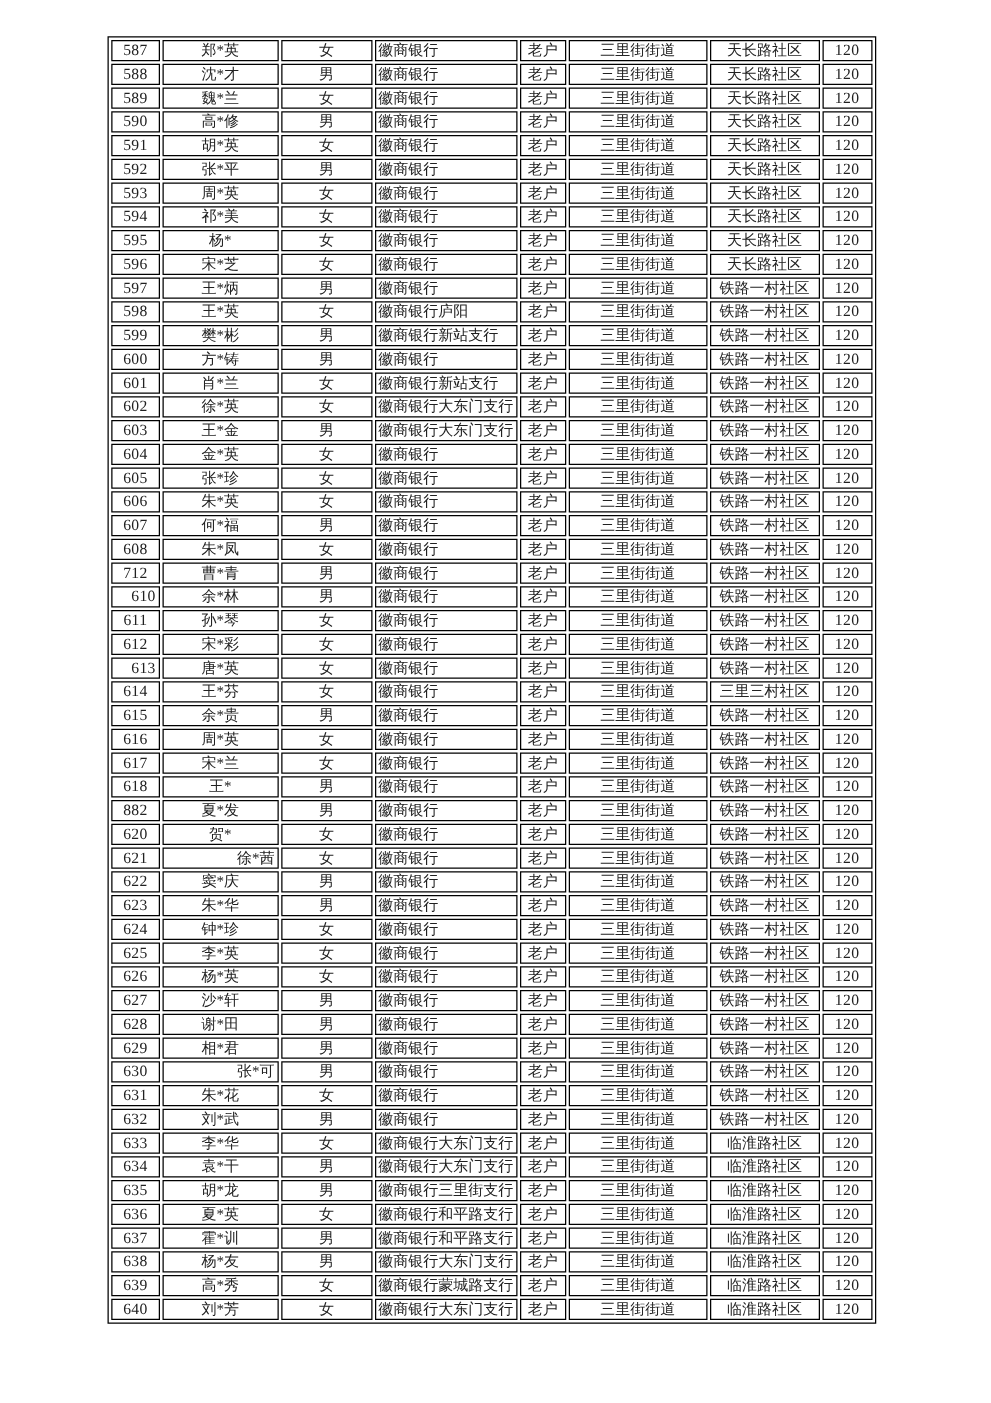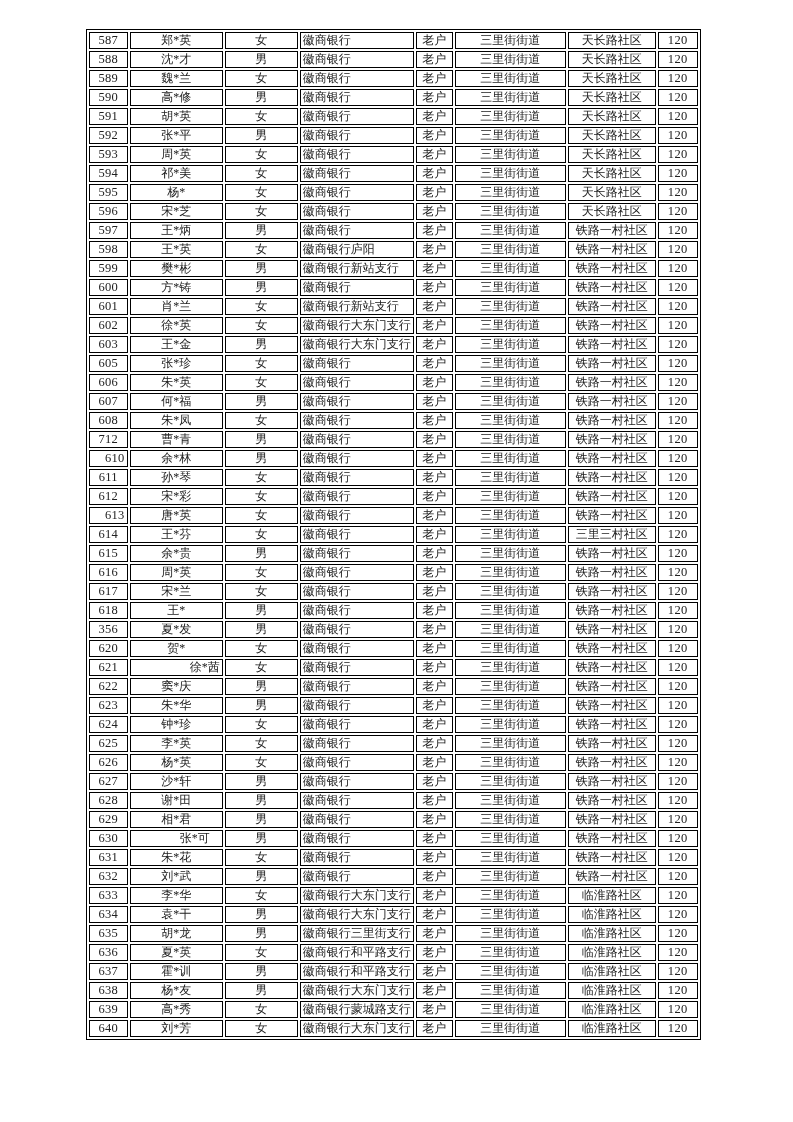--- a/index.html
+++ b/index.html
@@ -226,20 +226,30 @@
           <td class="num" style="text-align: center;">603</td>
           <td style="text-align: center;">王*金</td>
           <td style="text-align: center;">男</td>
           <td style="text-align: left;">徽商银行大东门支行</td>
           <td style="text-align: center;">老户</td>
           <td style="text-align: center;">三里街街道</td>
           <td style="text-align: center;">铁路一村社区</td>
           <td class="num" style="text-align: center;">120</td>
         </tr>
         <tr>
+          <td class="num" style="text-align: center;">604</td>
+          <td style="text-align: center;">金*英</td>
+          <td style="text-align: center;">女</td>
+          <td style="text-align: left;">徽商银行</td>
+          <td style="text-align: center;">老户</td>
+          <td style="text-align: center;">三里街街道</td>
+          <td style="text-align: center;">铁路一村社区</td>
+          <td class="num" style="text-align: center;">120</td>
+        </tr>
+        <tr>
           <td class="num" style="text-align: center;">605</td>
           <td style="text-align: center;">张*珍</td>
           <td style="text-align: center;">女</td>
           <td style="text-align: left;">徽商银行</td>
           <td style="text-align: center;">老户</td>
           <td style="text-align: center;">三里街街道</td>
           <td style="text-align: center;">铁路一村社区</td>
           <td class="num" style="text-align: center;">120</td>
         </tr>
         <tr>
@@ -366,21 +376,21 @@
           <td class="num" style="text-align: center;">618</td>
           <td style="text-align: center;">王*</td>
           <td style="text-align: center;">男</td>
           <td style="text-align: left;">徽商银行</td>
           <td style="text-align: center;">老户</td>
           <td style="text-align: center;">三里街街道</td>
           <td style="text-align: center;">铁路一村社区</td>
           <td class="num" style="text-align: center;">120</td>
         </tr>
         <tr>
-          <td class="num" style="text-align: center;">356</td>
+          <td class="num" style="text-align: center;">882</td>
           <td style="text-align: center;">夏*发</td>
           <td style="text-align: center;">男</td>
           <td style="text-align: left;">徽商银行</td>
           <td style="text-align: center;">老户</td>
           <td style="text-align: center;">三里街街道</td>
           <td style="text-align: center;">铁路一村社区</td>
           <td class="num" style="text-align: center;">120</td>
         </tr>
         <tr>
           <td class="num" style="text-align: center;">620</td>
@@ -477,21 +487,21 @@
           <td style="text-align: center;">相*君</td>
           <td style="text-align: center;">男</td>
           <td style="text-align: left;">徽商银行</td>
           <td style="text-align: center;">老户</td>
           <td style="text-align: center;">三里街街道</td>
           <td style="text-align: center;">铁路一村社区</td>
           <td class="num" style="text-align: center;">120</td>
         </tr>
         <tr>
           <td class="num" style="text-align: center;">630</td>
-          <td style="text-align: center; padding-left: 39px;">张*可</td>
+          <td style="text-align: right; padding-left: 39px;">张*可</td>
           <td style="text-align: center;">男</td>
           <td style="text-align: left;">徽商银行</td>
           <td style="text-align: center;">老户</td>
           <td style="text-align: center;">三里街街道</td>
           <td style="text-align: center;">铁路一村社区</td>
           <td class="num" style="text-align: center;">120</td>
         </tr>
         <tr>
           <td class="num" style="text-align: center;">631</td>
           <td style="text-align: center;">朱*花</td>

